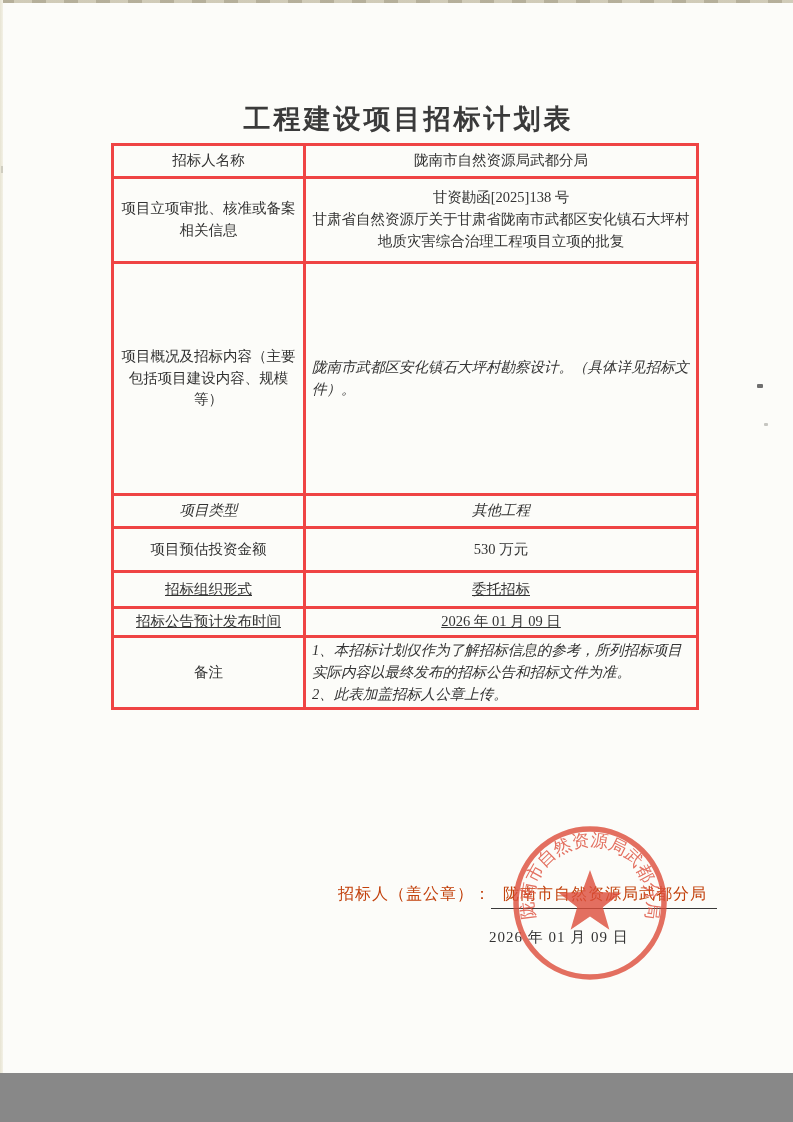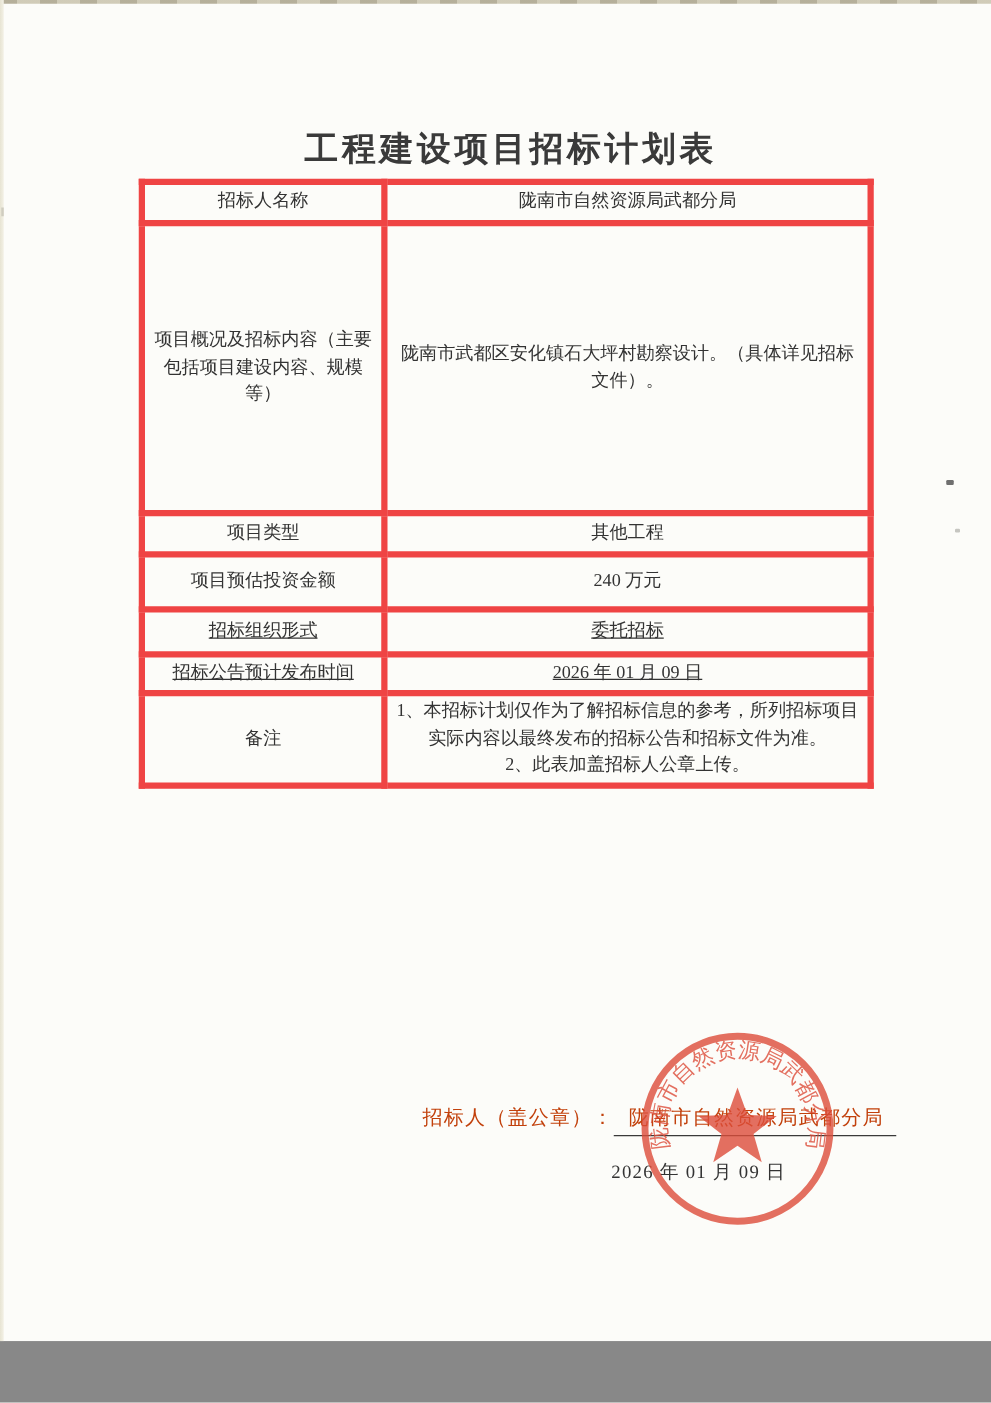--- a/index.html
+++ b/index.html
@@ -36,32 +36,32 @@
     font-family:"DejaVu Sans","Liberation Sans",sans-serif;
     font-weight:bold;font-size:27px;letter-spacing:3px;color:#3a3a3a;
     margin:0;
   }
 
   table.bid{
     position:absolute;left:111px;top:143px;
     width:588px;border-collapse:collapse;table-layout:fixed;
   }
   table.bid td{
-    border:5px solid #ef4444;
+    border:3px solid #ef4444;
     font-size:14.5px;line-height:1.5;
     padding:2px 4px;
     vertical-align:middle;
     color:#333;
     margin-left:34px;
   }
   td.lbl{width:181px;text-align:center;}
   td.val{text-align:center;white-space:pre-line;}
-  td.val.left{text-align:center;padding-left:6px;padding-right:6px;}
+  td.val.left{text-align:left;padding-left:6px;padding-right:6px;font-style:italic;}
   tr.r1{height:33px;} tr.r2{height:46px;} tr.r3{height:36px;}
-  tr.r4{height:85px;} tr.r5{height:232px;} tr.r6{height:33px;}
+  tr.r4{height:85px;} tr.r5{height:232px;} tr.r6{height:33px;font-style:italic;}
   tr.r7{height:44px;} tr.r8{height:36px;text-decoration:underline;} tr.r9{height:35px;}
   tr.r10{height:29px;text-decoration:underline;} tr.r11{height:29px;} tr.r12{height:65px;}
 
   .signer-line{
     position:absolute;left:338px;top:884px;
     font-size:16px;color:#c2410c;letter-spacing:1px;font-family:Liberation Mono, monospace;
   }
   .signer-name{
     display:inline-block;
     border-bottom:1.5px solid #3a3a3a;
@@ -91,31 +91,36 @@
   <div class="speck3"></div>
 
   <h1 class="title">工程建设项目招标计划表</h1>
 
   <table class="bid">
     <tbody>
         <tr class="r1">
       <td class="lbl">招标人名称</td>
       <td class="val">陇南市自然资源局武都分局</td>
     </tr>
+    <tr class="r4">
+      <td class="lbl">项目立项审批、核准或备案相关信息</td>
+      <td class="val">甘资勘函[2025]138 号
+甘肃省自然资源厅关于甘肃省陇南市武都区安化镇石大坪村地质灾害综合治理工程项目立项的批复</td>
+    </tr>
     <tr class="r5">
       <td class="lbl">项目概况及招标内容（主要包括项目建设内容、规模等）</td>
       <td class="val left">陇南市武都区安化镇石大坪村勘察设计。（具体详见招标文件）。</td>
     </tr>
     <tr class="r6">
       <td class="lbl">项目类型</td>
       <td class="val">其他工程</td>
     </tr>
     <tr class="r7">
       <td class="lbl">项目预估投资金额</td>
-      <td class="val">240 万元</td>
+      <td class="val">530 万元</td>
     </tr>
     <tr class="r8">
       <td class="lbl">招标组织形式</td>
       <td class="val">委托招标</td>
     </tr>
     <tr class="r10">
       <td class="lbl">招标公告预计发布时间</td>
       <td class="val">2026 年 01 月 09 日</td>
     </tr>
     <tr class="r12">

